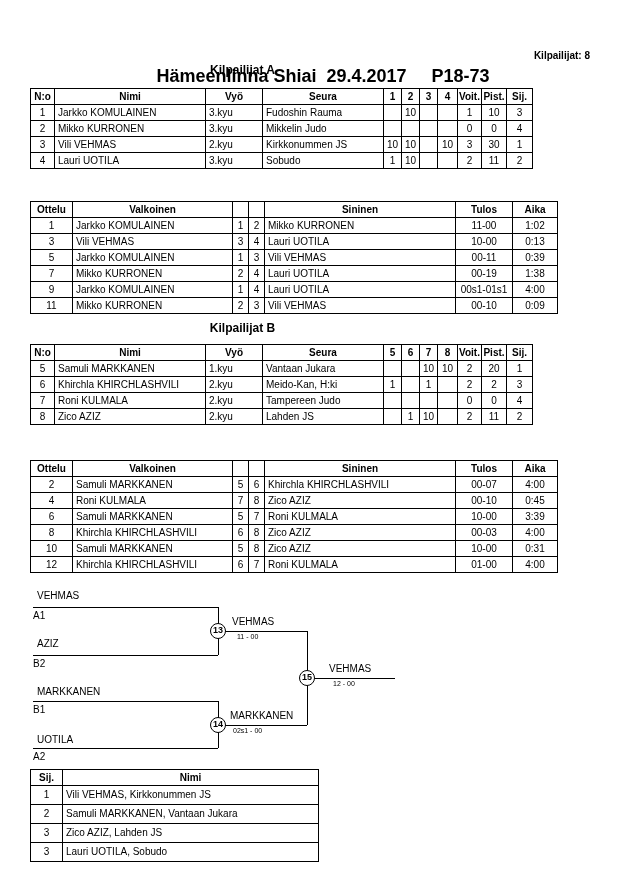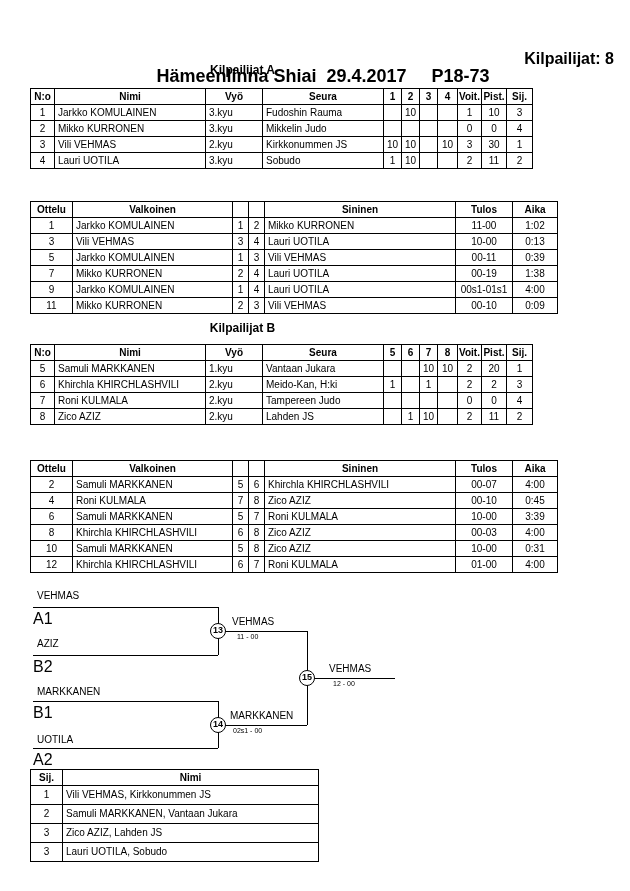--- a/index.html
+++ b/index.html
@@ -1,30 +1,30 @@
 <!DOCTYPE html>
 <html><head>
 <meta charset="utf-8">
 <style>
   html,body{margin:0;padding:0;}
   body{width:630px;height:891px;background:#fff;font-family:"Liberation Sans",sans-serif;color:#000;}
   .page{position:relative;width:630px;height:891px;background:#fff;overflow:hidden;}
   .doc-title{position:absolute;top:26px;left:8px;width:630px;text-align:center;font-size:18px;font-weight:bold;white-space:pre;margin-top:40px;}
-  .competitors{position:absolute;top:50px;right:16px;font-size:16px;font-weight:bold;}
+  .competitors{position:absolute;top:50px;right:40px;font-size:10px;font-weight:bold;}
   .sec-title{position:absolute;left:30px;width:425px;text-align:center;font-size:12px;font-weight:bold;}
   .sec-title.narrow{width:288px;}
   table.tbl{position:absolute;border-collapse:collapse;table-layout:fixed;background:#fff;}
   .tbl th,.tbl td{border:1px solid #000;font-size:10px;line-height:12px;height:15px;padding:0 3px;overflow:hidden;white-space:nowrap;}
   .tbl th{font-weight:bold;text-align:center;padding:0 1px;}
   .tbl td.c{text-align:center;padding:0;}
   .tbl td.l{text-align:left;}
   .tul td{height:18px;}
   .bracket{position:absolute;left:0;top:585px;width:538px;height:185px;}
   .bk-name{position:absolute;font-size:10px;white-space:nowrap;}
-  .bk-seed{position:absolute;font-size:16px;}
+  .bk-seed{position:absolute;font-size:10px;}
   .bk-score{position:absolute;font-size:7px;white-space:nowrap;}
   .hline{position:absolute;height:1px;background:#000;}
   .vline{position:absolute;width:1px;background:#000;}
   .node{position:absolute;width:16px;height:16px;box-sizing:border-box;border:1.5px solid #000;border-radius:50%;background:#fff;font-size:9px;font-weight:bold;text-align:center;line-height:12px;z-index:2;}
 </style>
 </head>
 <body>
 
 <div class="page">
 

